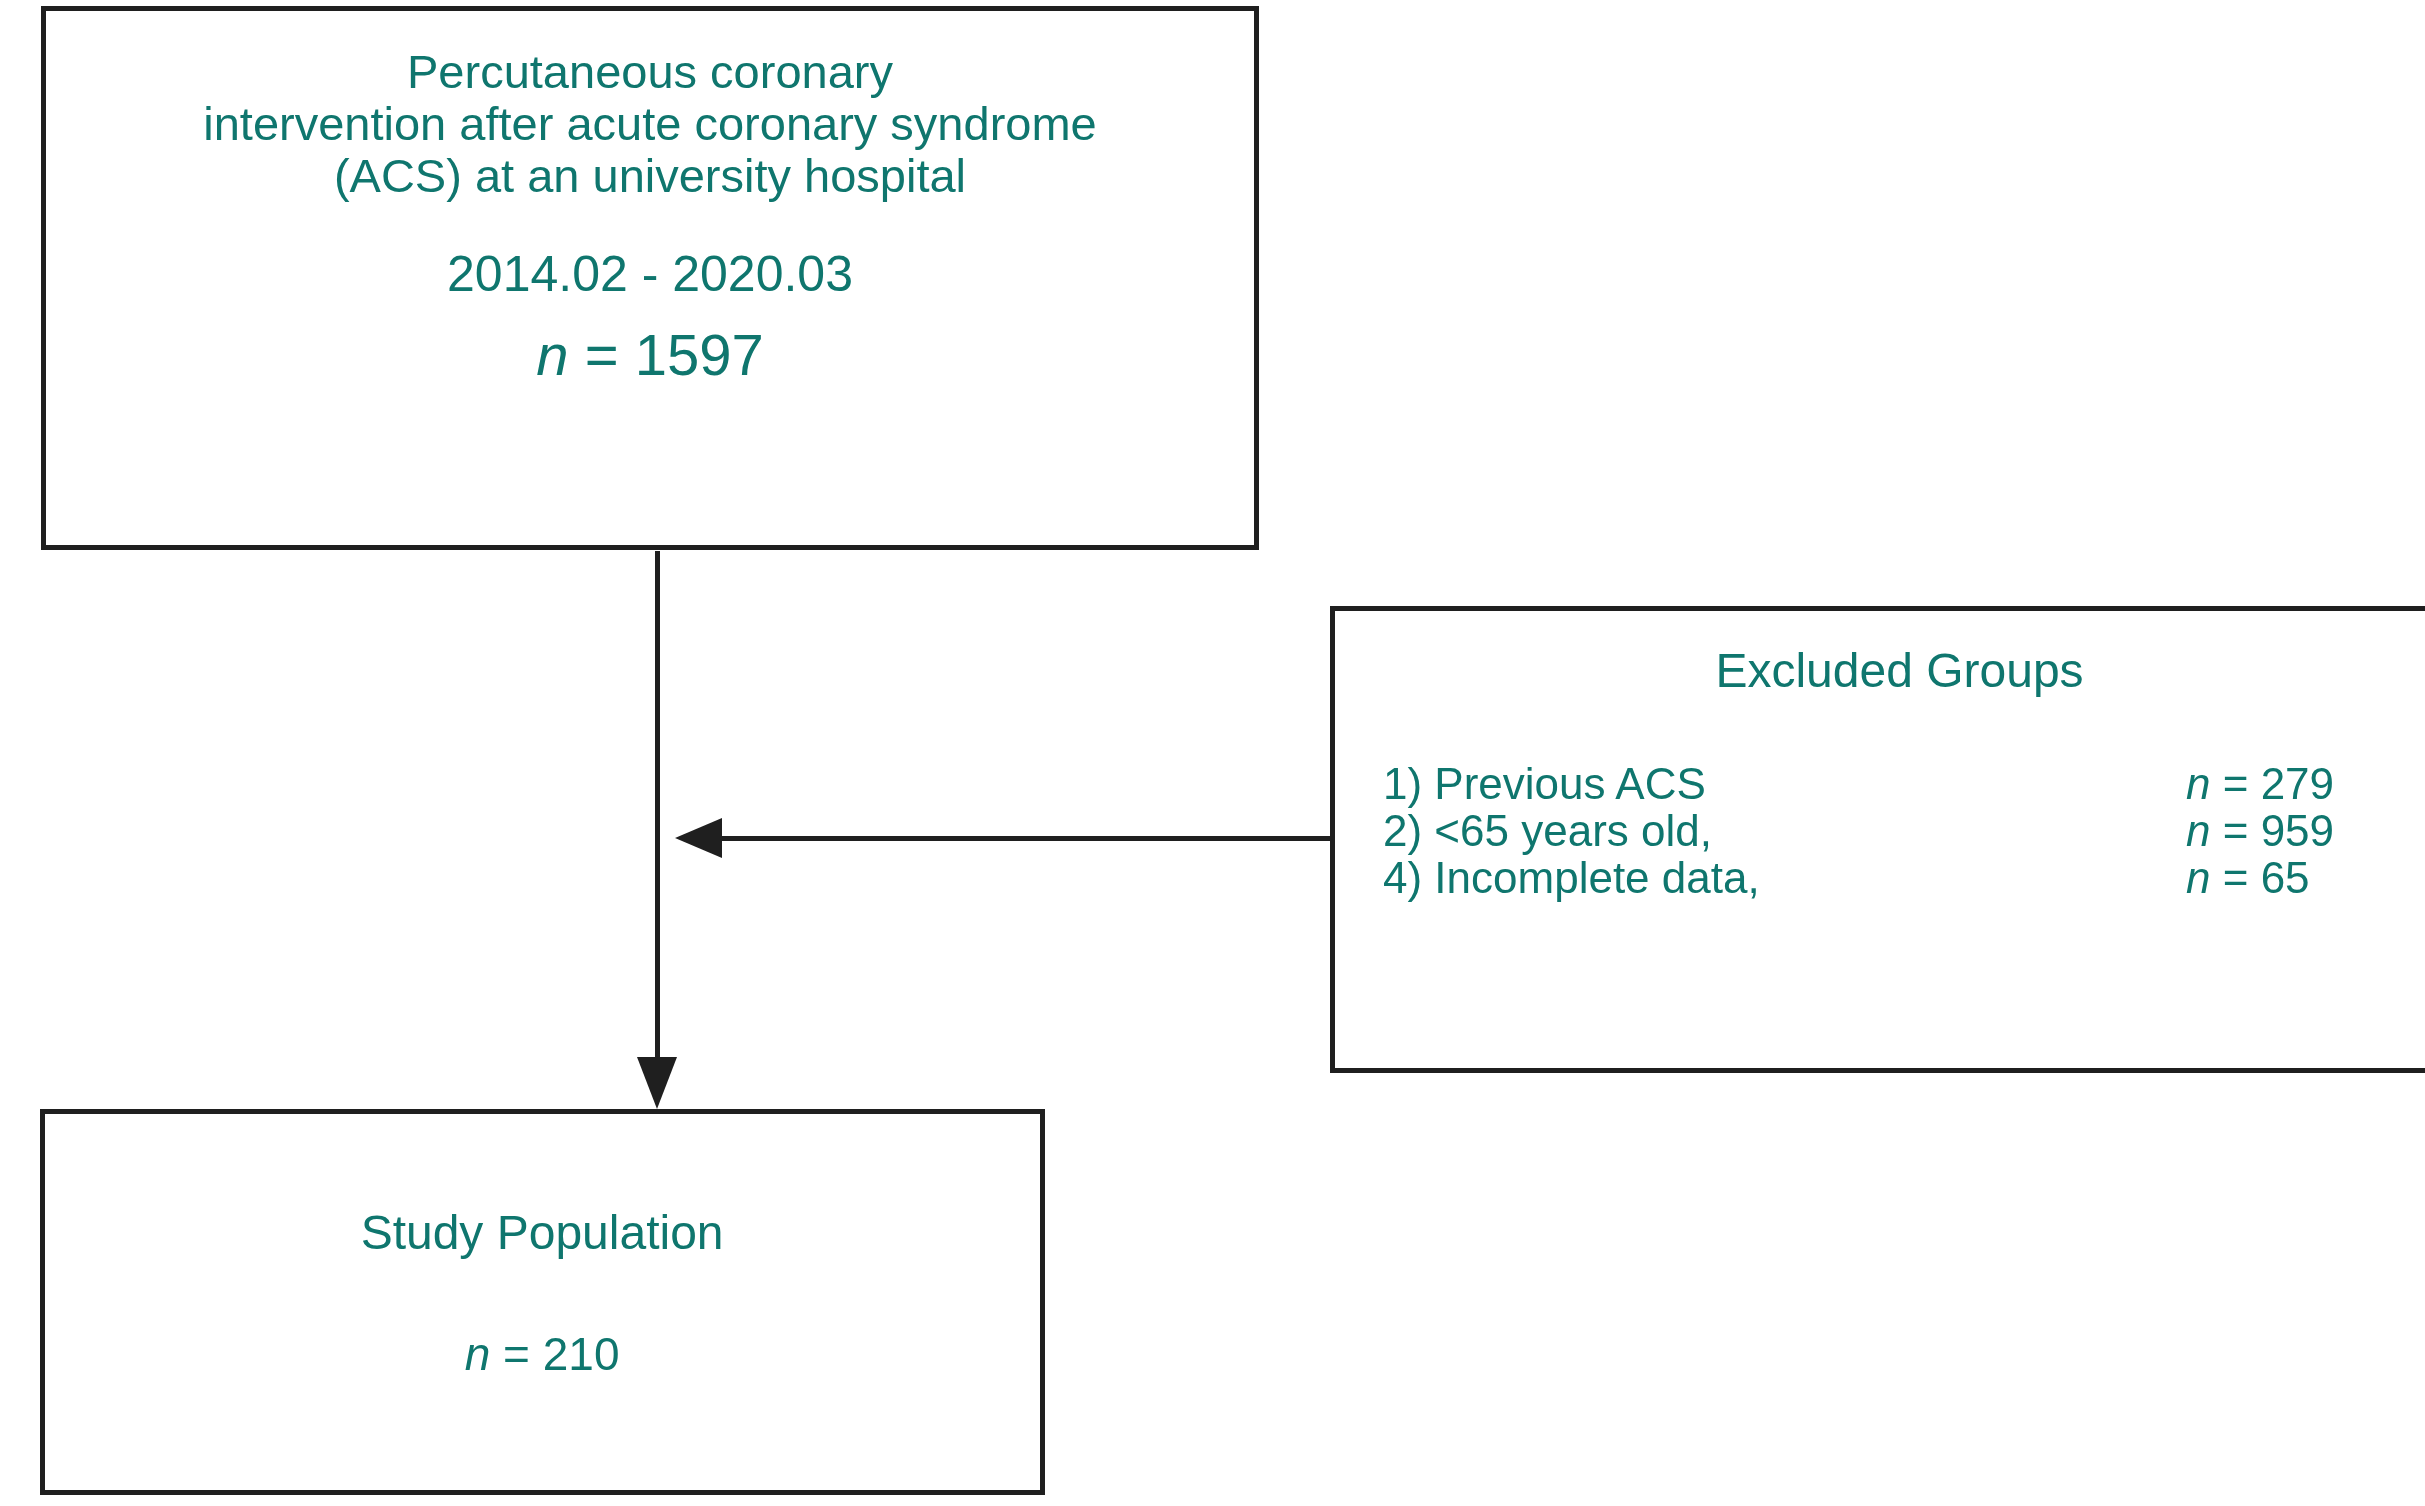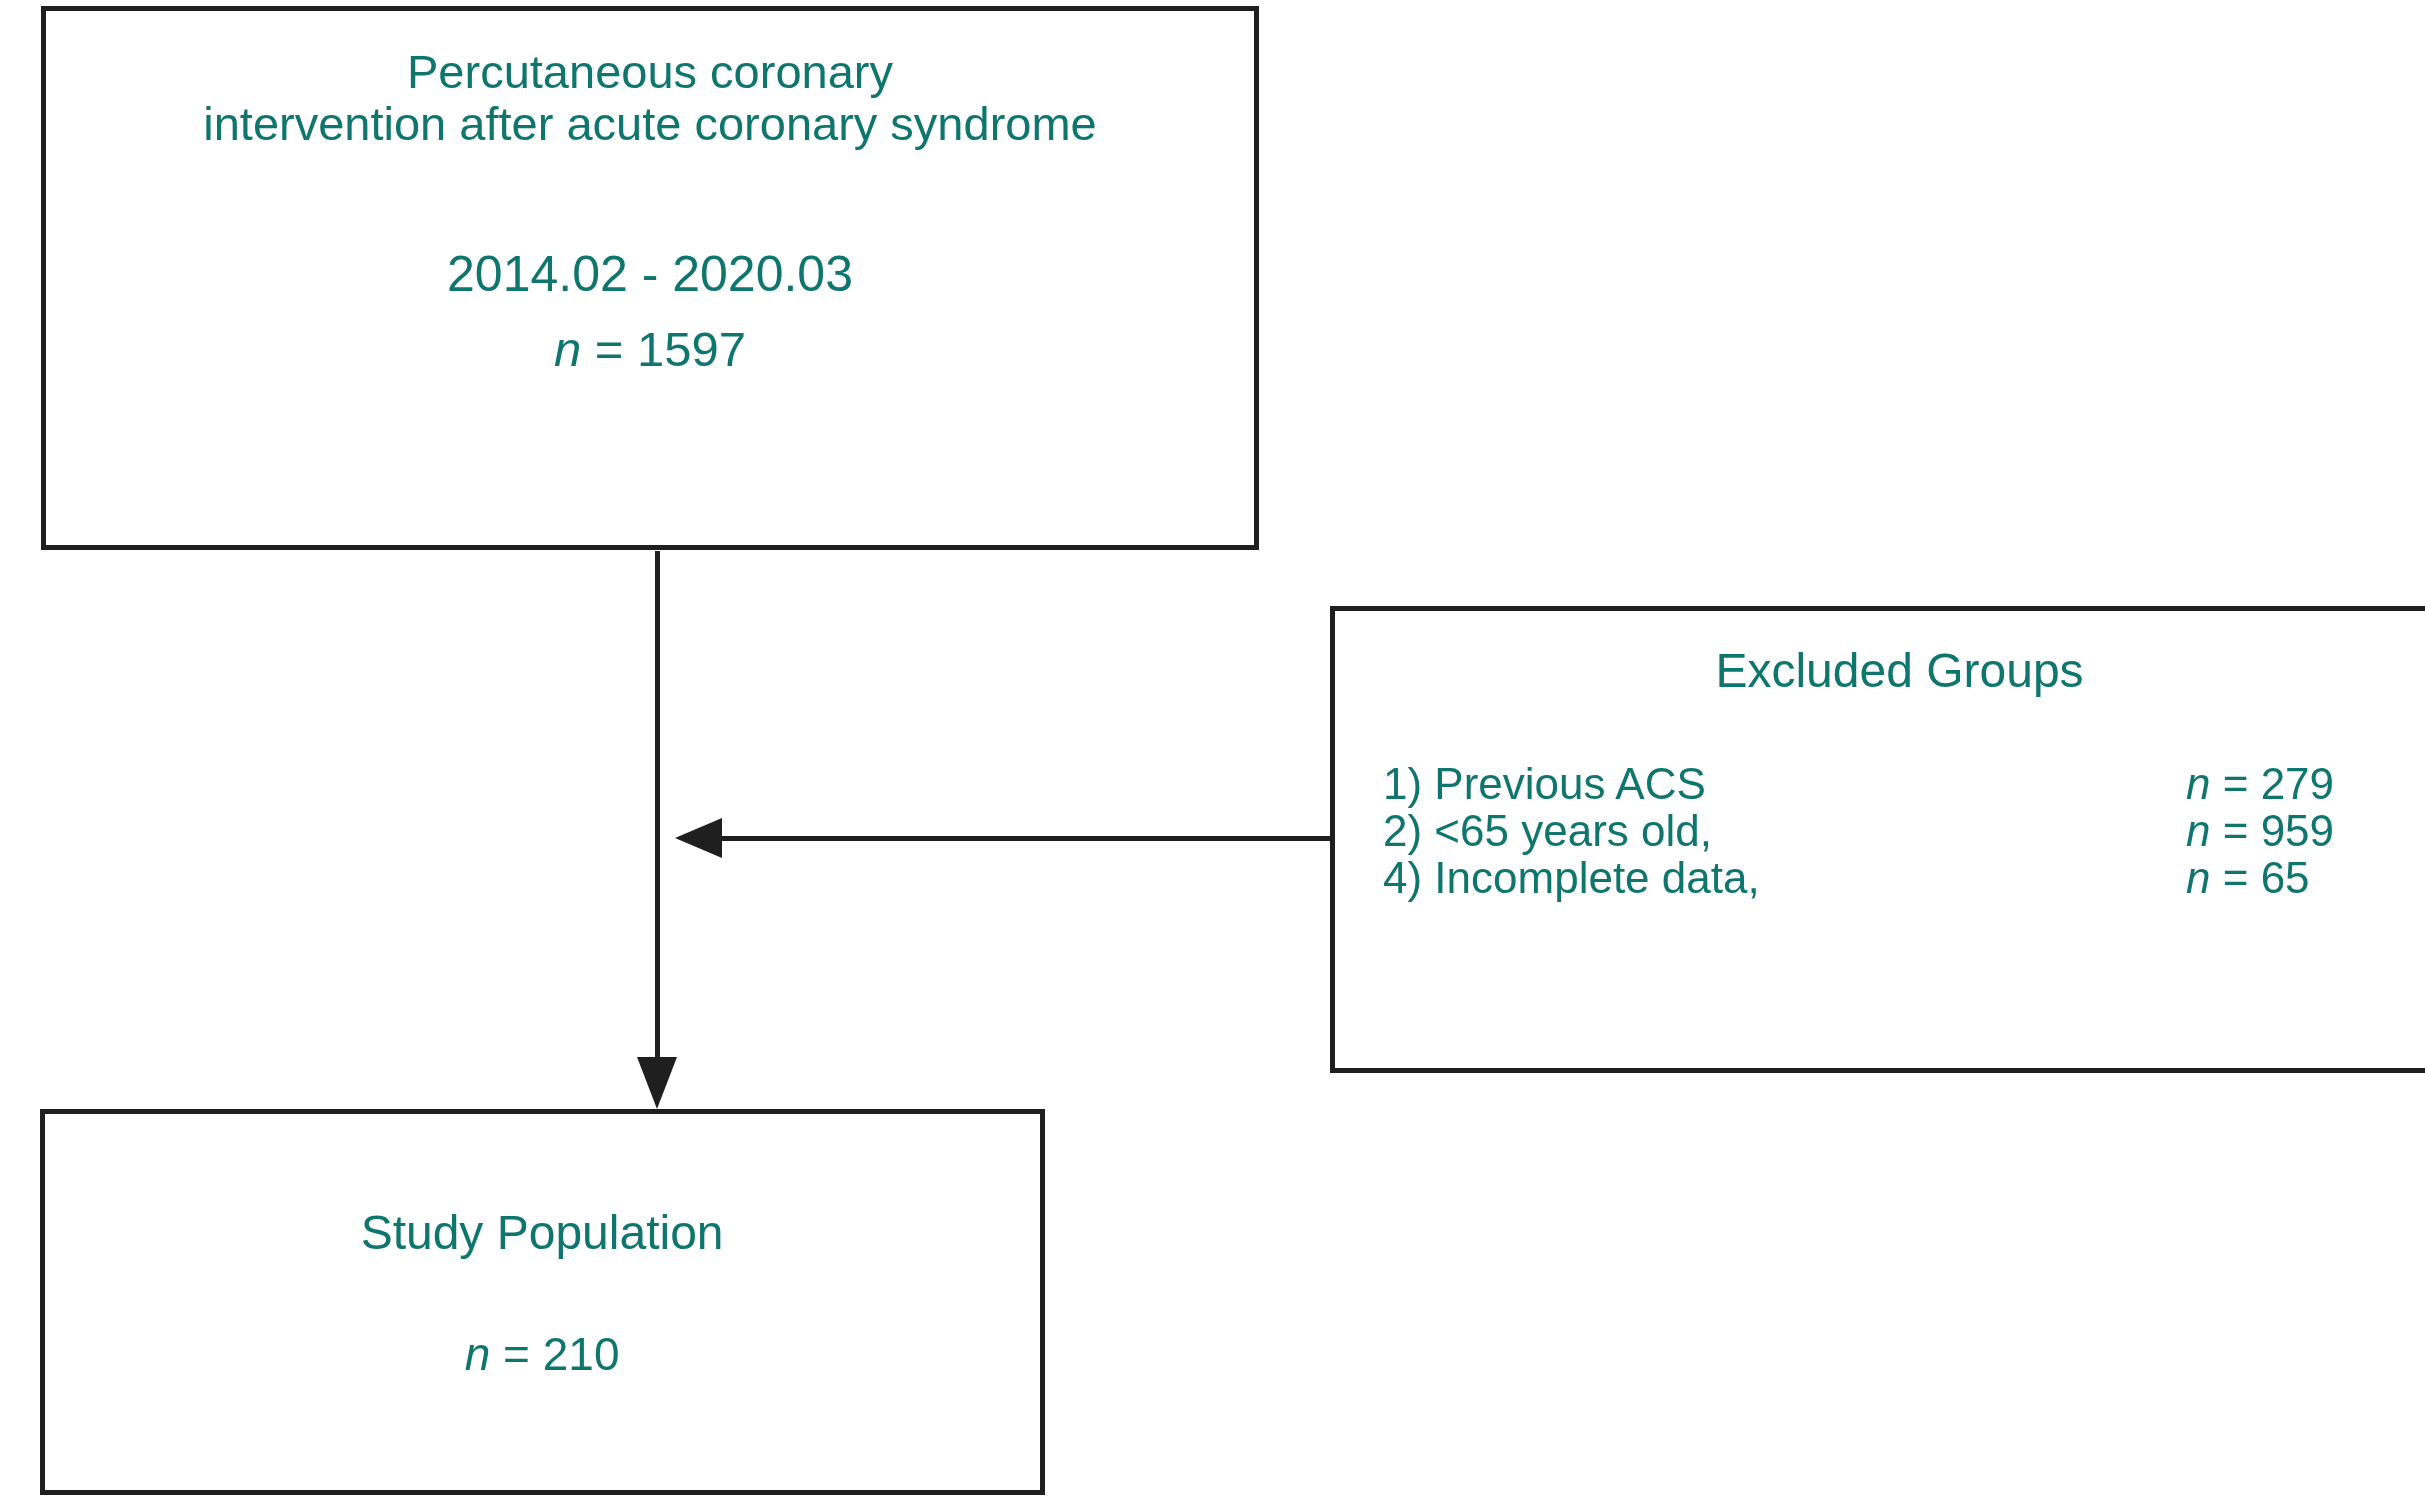--- a/index.html
+++ b/index.html
@@ -20,21 +20,21 @@
     background: #ffffff;
   }
   .top-box    { left: 6px;    top: 6px;    width: 1218px; height: 544px; }
   .excluded-box { left: 1295px; top: 606px;  width: 1118px; height: 467px; }
   .bottom-box { left: 4.6px;    top: 1109px; width: 1005px; height: 386px; }
 
   .centered-line { position: absolute; left: 0; right: 0; text-align: center; }
 
   .top-title   { top: 35px;  font-size: 47px; line-height: 52px; }
   .top-period  { top: 234px; font-size: 50px; }
-  .top-n       { top: 310px; font-size: 49px; }
+  .top-n       { top: 310px; font-size: 58px; }
 
   .ex-title    { top: 32px;  font-size: 48px; padding-left: 21px; }
   .ex-rows     { position: absolute; top: 149px; left: 48px; right: 67px; }
   .ex-row      { display: flex; align-items: flex-start; height: 47px; font-size: 44px; line-height: 47px; }
   .ex-label    { flex: 1; text-align: left; }
   .ex-value    { width: 190px; text-align: left; }
 
   .sp-title    { top: 91px; font-size: 48px; }
   .sp-n        { top: 213px; font-size: 46px; }
 
@@ -71,20 +71,21 @@
 </style>
 </head>
 <body>
 
 <div class="canvas">
 
   <div class="box top-box">
     <div class="centered-line top-title">
       <div>Percutaneous coronary</div>
       <div>intervention after acute coronary syndrome</div>
+      <div>(ACS) at an university hospital</div>
     </div>
     <div class="centered-line top-period">2014.02 - 2020.03</div>
     <div class="centered-line top-n"><span class="n-italic">n</span><span> = 1597</span></div>
   </div>
 
   <div class="vline"></div>
   <div class="arrowhead-down"></div>
 
   <div class="hline"></div>
   <div class="arrowhead-left"></div>

